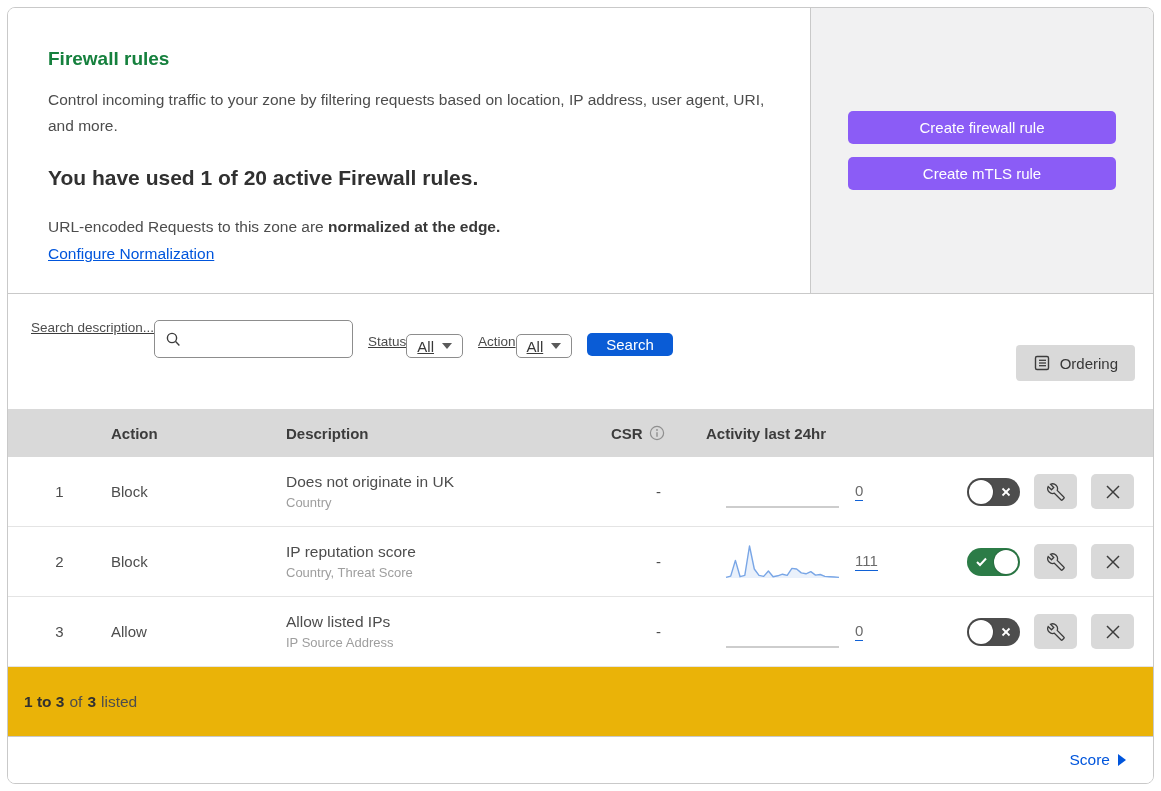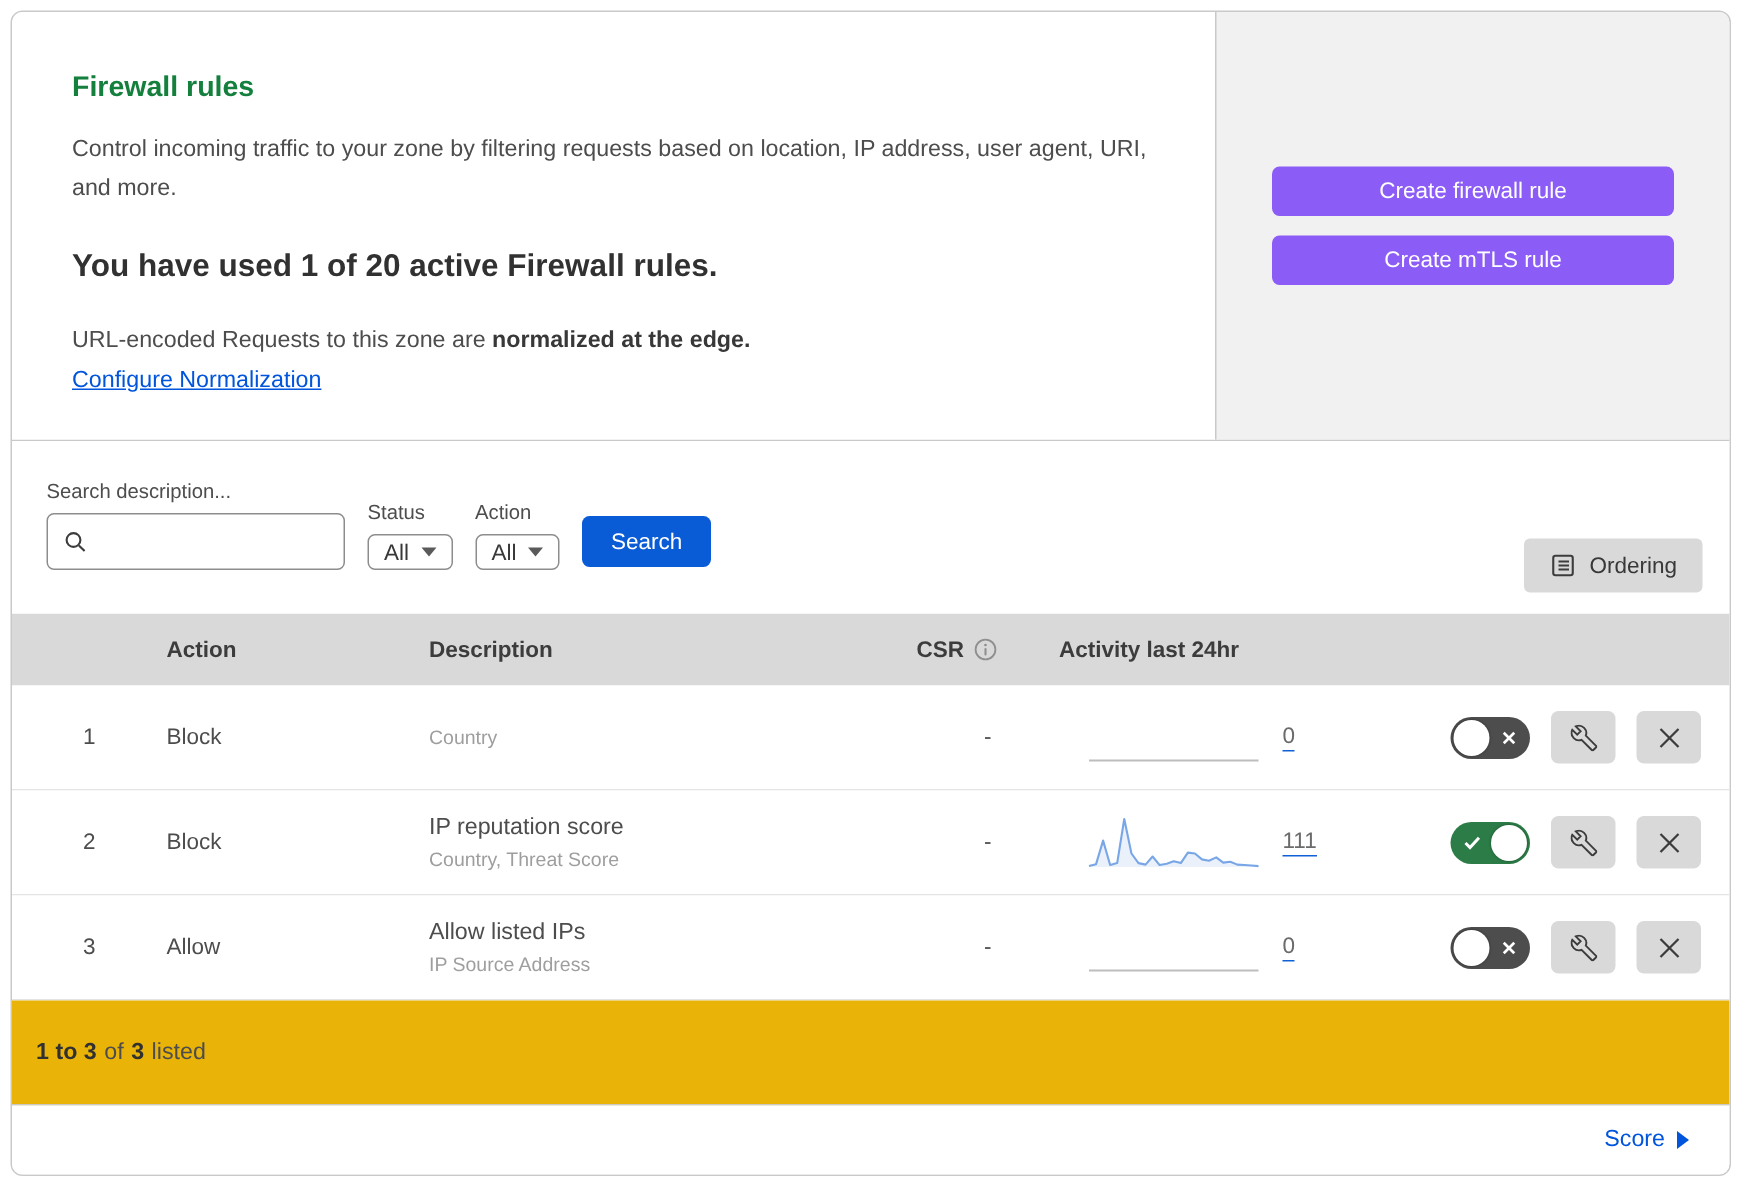--- a/index.html
+++ b/index.html
@@ -32,40 +32,40 @@
   .intro-norm { font-size: 15.5px; color: #4d4d4d; margin: 0 0 9px; }
   .intro-norm b { color: #383838; }
   .norm-link { color: #0055dc; font-size: 15.5px; text-decoration: underline; cursor: pointer; }
   .blue-btn {
     height: 33px; border: none; border-radius: 5px; background: #8b5cf6;
     color: #fff; font-size: 15px; font-family: inherit; cursor: pointer; width: 100%;
   }
 
   
   .filters { position: relative; height: 115px; padding: 26px 23px 0; display: flex; align-items: flex-start; background: #fff; }
-  .filter-group { display: flex; flex-direction: column; margin-right: 15px; }
+  .filter-group { display: flex; margin-right: 15px; text-decoration: underline; }
   .filter-label { font-size: 13.5px; color: #4d4d4d; margin-bottom: 7px; }
   .search-box {
     width: 199px; height: 38px; border: 1px solid #8d8d8d; border-radius: 5px;
     display: flex; align-items: center; padding: 0 10px; background: #fff;
   }
   .search-box input { border: none; outline: none; flex: 1; min-width: 0; font-size: 15px; font-family: inherit; margin-left: 6px; }
   .select-box {
     height: 24px; border: 1px solid #8d8d8d; border-radius: 5px; background: #fff;
     display: flex; align-items: center; padding: 0 10px; gap: 8px;
     font-size: 15px; color: #383838; cursor: pointer;
   }
   .caret-down { width: 0; height: 0; border-left: 5px solid transparent; border-right: 5px solid transparent; border-top: 6px solid #5a5a5a; }
   .search-btn {
-    height: 34px; padding: 0 19px; border: none; border-radius: 5px; background: #0a5cd6;
+    height: 23px; padding: 0 19px; border: none; border-radius: 5px; background: #0a5cd6;
     color: #fff; font-size: 15px; font-family: inherit; cursor: pointer; align-self: flex-end; margin-bottom: 2px;
   }
   .filters-row { display: flex; align-items: flex-end; }
   .ordering-btn {
-    position: absolute; top: 65px; right: 18px; height: 36px; padding: 0 17px;
+    position: absolute; top: 51px; right: 18px; height: 36px; padding: 0 17px;
     background: #d9d9d9; border: none; border-radius: 4px; display: flex; align-items: center; gap: 9px;
     font-size: 15px; color: #383838; font-family: inherit; cursor: pointer;
   }
 
   
   .grid-row { display: grid; grid-template-columns: 103px 175px 325px 95px 250px 1fr; align-items: center; }
   .table-head { background: #d9d9d9; height: 48px; font-weight: 700; font-size: 15px; color: #3c3c3c; }
   .th-csr { display: flex; align-items: center; gap: 6px; }
   .rule-row { height: 70px; border-bottom: 1px solid #e4e4e4; background: #fff; }
   .cell-priority { text-align: center; font-size: 15px; color: #4d4d4d; }
@@ -178,20 +178,21 @@
       </span>
     </div>
     <div>Activity last 24hr</div>
     <div></div>
   </div>
 
   <div class="grid-row rule-row">
     <div class="cell-priority">1</div>
     <div class="cell-action">Block</div>
     <div class="cell-desc">
+      <div class="desc-title">Does not originate in UK</div>
       <div class="desc-sub">Country</div>
     </div>
     <div class="cell-csr">-</div>
     <div class="cell-activity">
       <svg class="sparkline" viewBox="0 0 115 40">
           <line x1="1" y1="35" x2="114" y2="35" stroke="#bdbdbd" stroke-width="1.3"></line>
         </svg>
       <a class="count-link" href="#">0</a>
     </div>
     <div class="cell-controls">

